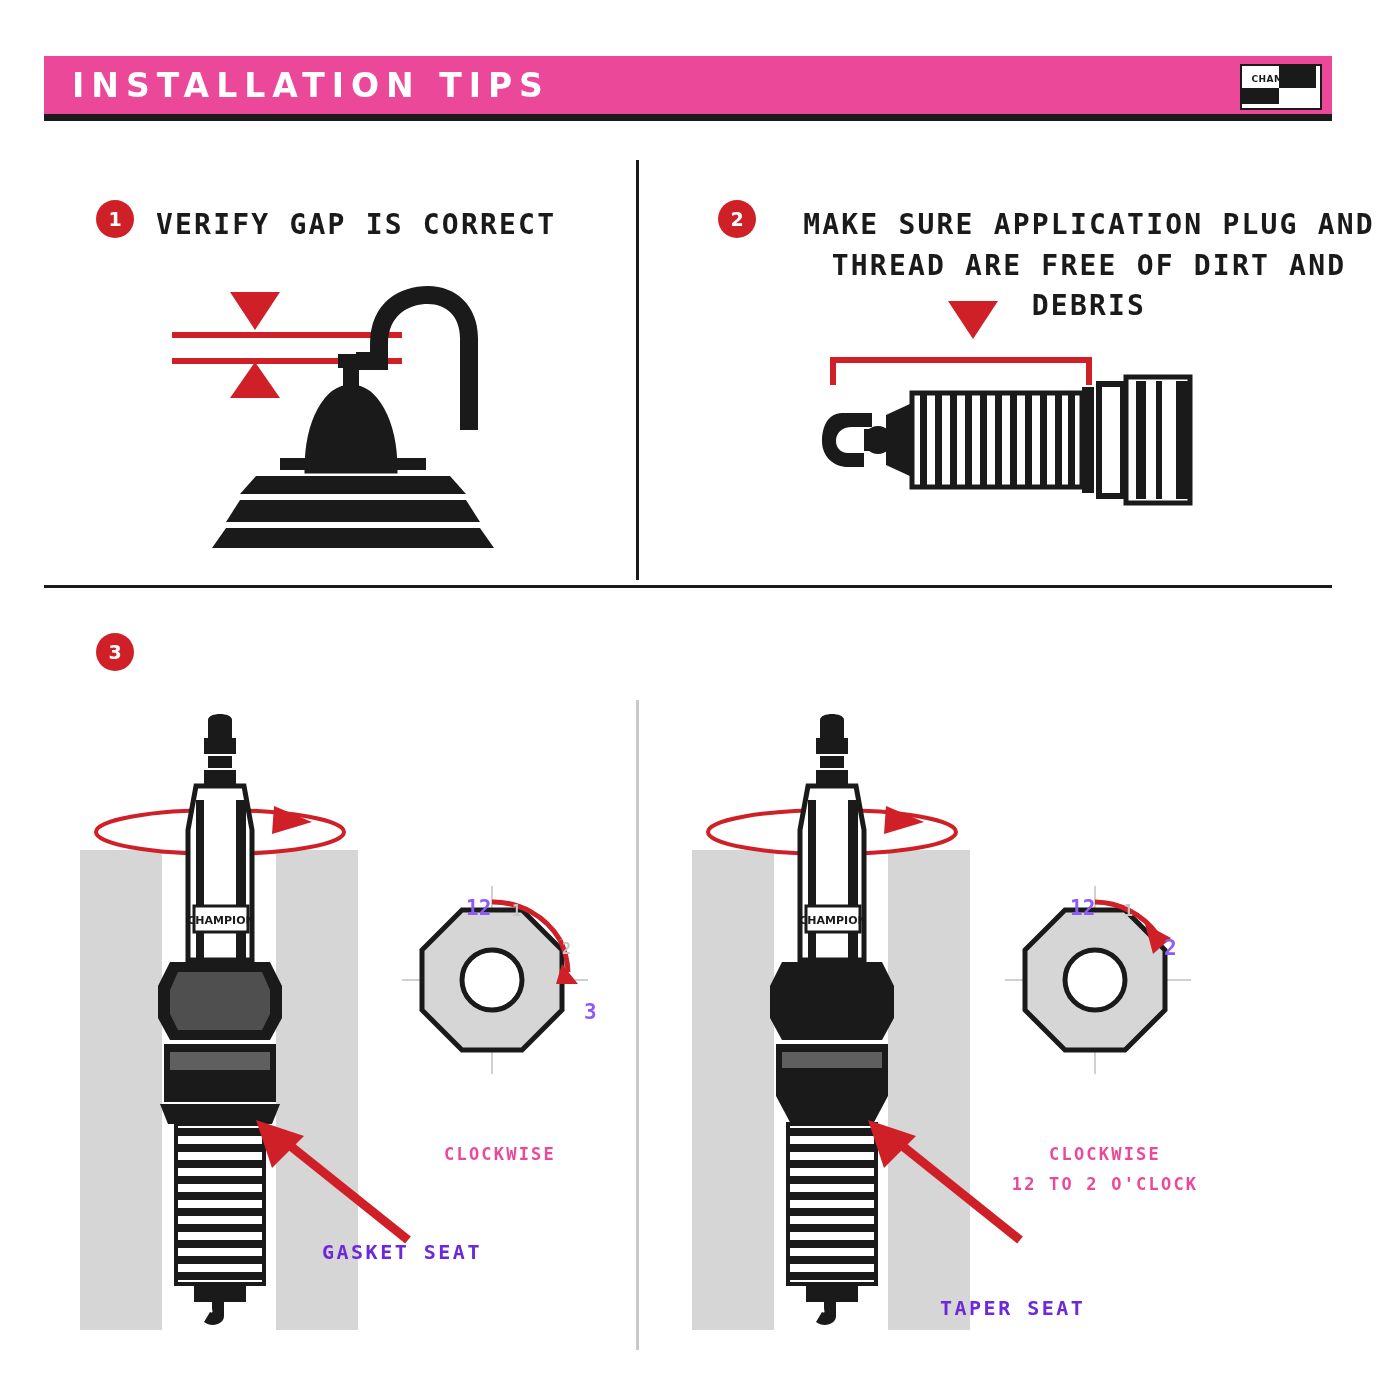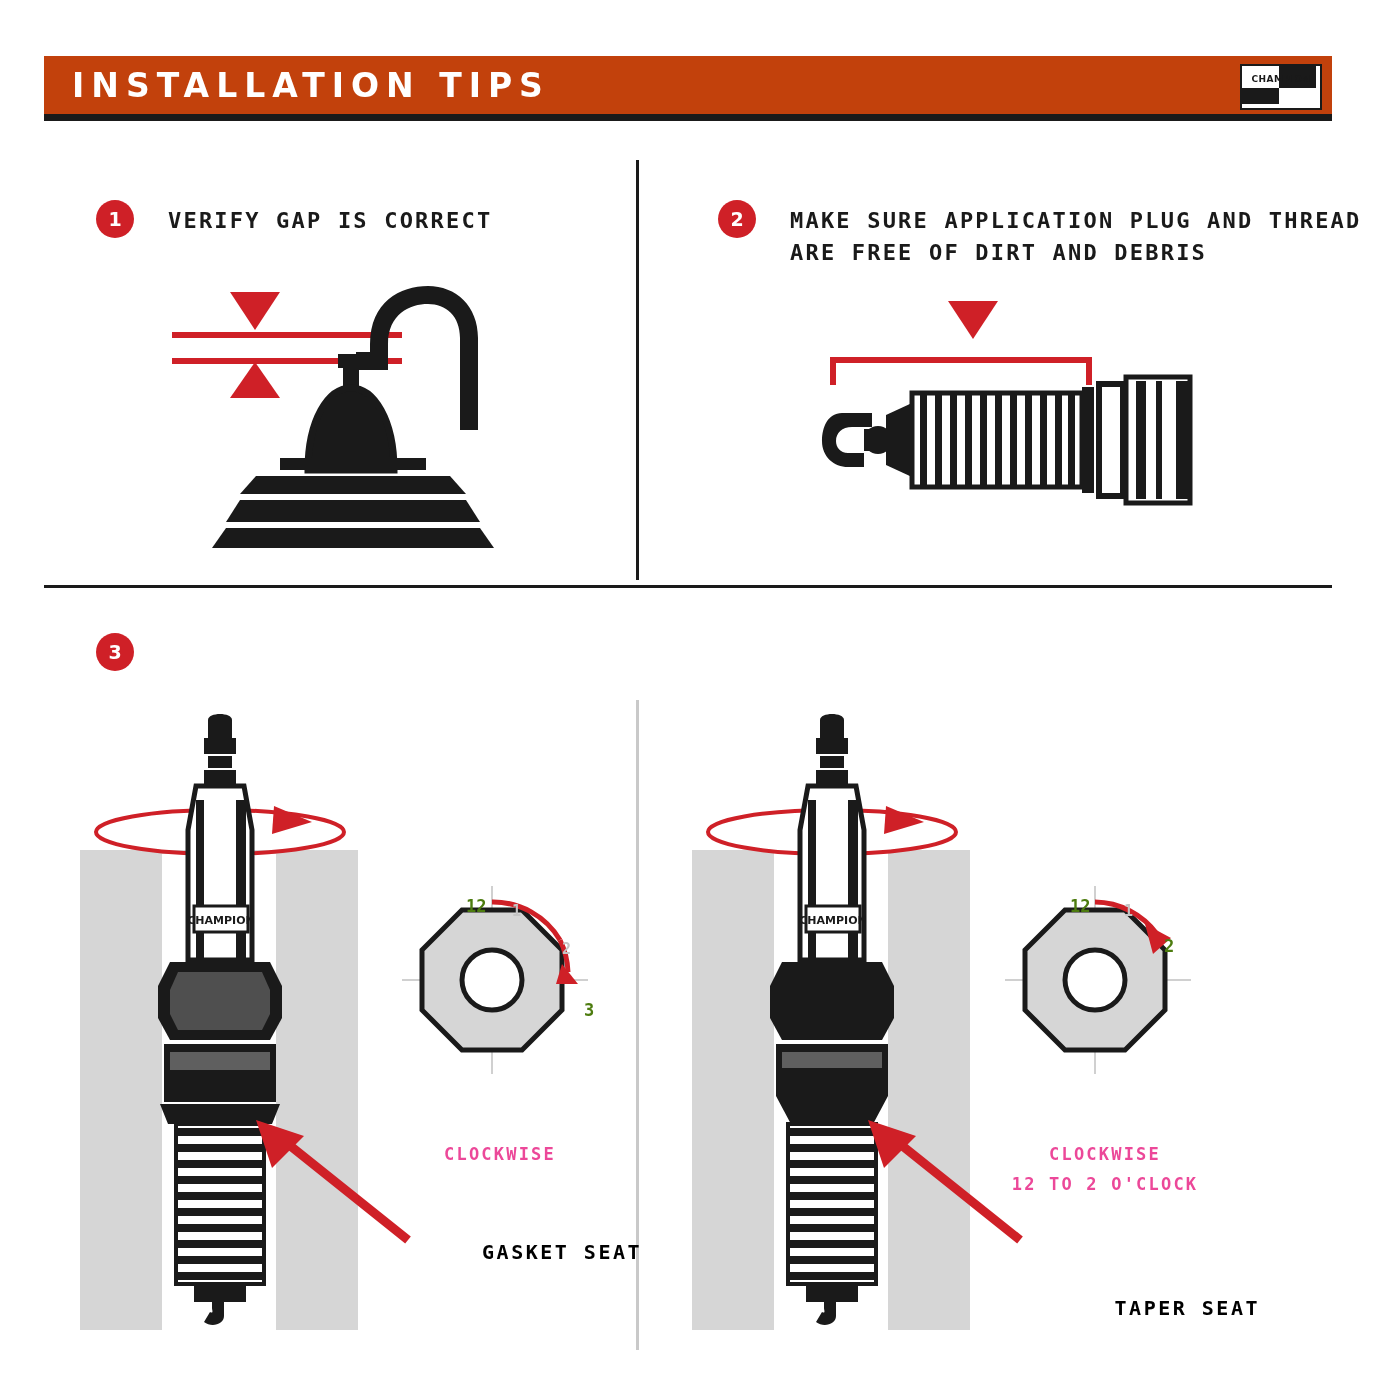--- a/index.html
+++ b/index.html
@@ -18,21 +18,21 @@
     overflow: hidden;
   }
 
   
   .header-bar {
     position: absolute;
     left: 44px;
     top: 56px;
     width: 1288px;
     height: 58px;
-    background: #c2410c;
+    background: #ec4899;
     display: flex;
     align-items: center;
   }
   .header-title {
     color: #ffffff;
     font-family: "DejaVu Sans", sans-serif;
     font-weight: bold;
     font-size: 33px;
     letter-spacing: 7px;
     margin-left: 28px;
@@ -113,28 +113,29 @@
     color: #ffffff;
     font-family: "DejaVu Sans", sans-serif;
     font-weight: bold;
     font-size: 19px;
     display: flex;
     align-items: center;
     justify-content: center;
     flex: none;
   }
   .step-text {
-    margin-left: 34px;
+    margin-left: 22px;
     color: #1a1a1a;
     font-family: "DejaVu Sans Mono", monospace;
     font-weight: bold;
-    font-size: 22px;
+    font-size: 28px;
     letter-spacing: 2.2px;
     line-height: 1.45;
     padding-top: 5px;
+    text-align: center;
   }
   #step1 { left: 96px; top: 200px; }
   #step2 { left: 718px; top: 200px; }
   #step3 { left: 96px; top: 633px; }
 
   
   .caption {
     position: absolute;
     text-align: center;
     font-family: "DejaVu Sans Mono", monospace;
@@ -144,30 +145,30 @@
     line-height: 1.75;
     color: #ec4899;
     width: 300px;
   }
   .seat-label {
     position: absolute;
     font-family: "DejaVu Sans Mono", monospace;
     font-weight: bold;
     font-size: 20px;
     letter-spacing: 2.5px;
-    color: #000000;
+    color: #6d28d9;
     width: 320px;
-    text-align: right;
+    text-align: left;
   }
   .clock-num {
     position: absolute;
     font-family: "DejaVu Sans Mono", monospace;
     font-weight: bold;
-    font-size: 17px;
-    color: #4d7c0f;
+    font-size: 21px;
+    color: #8b5cf6;
   }
   .clock-num.faint {
     color: #c4c4c4;
     font-size: 15px;
   }
 
   svg { display: block; }
   .ink { fill: #1a1a1a; }
   .red { fill: #cf2027; }
   .gray { fill: #d6d6d6; }

